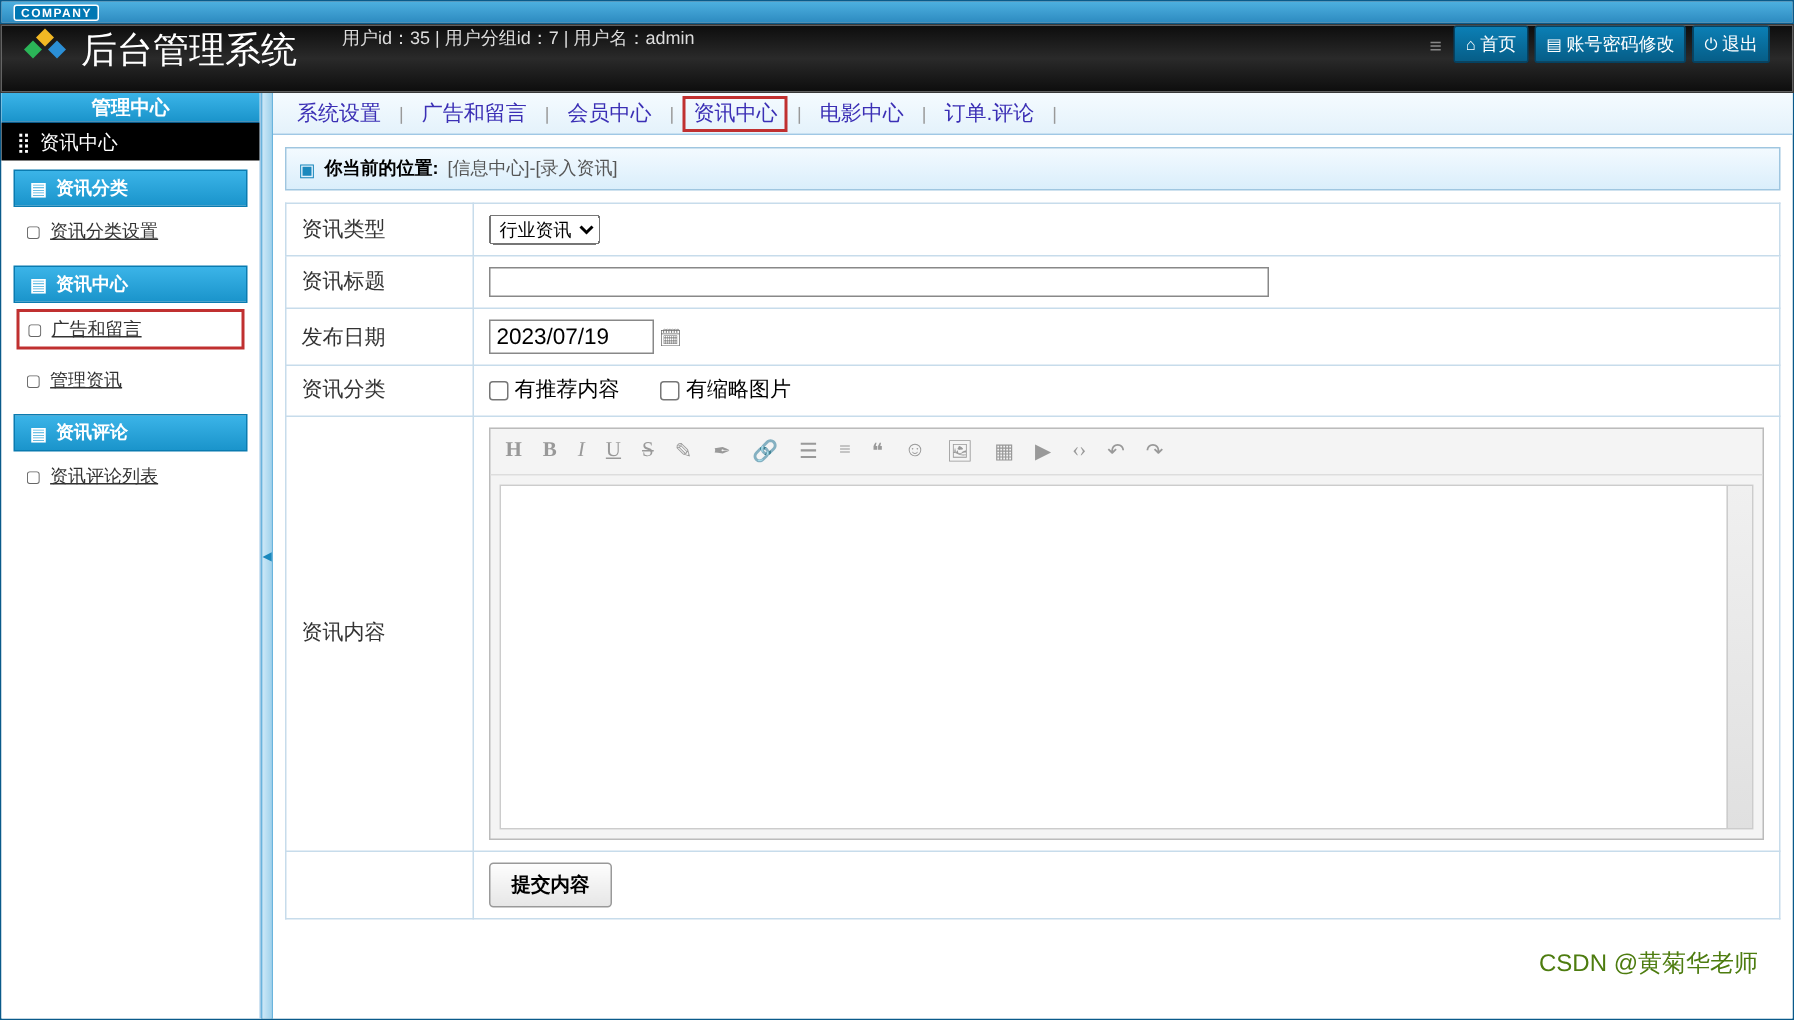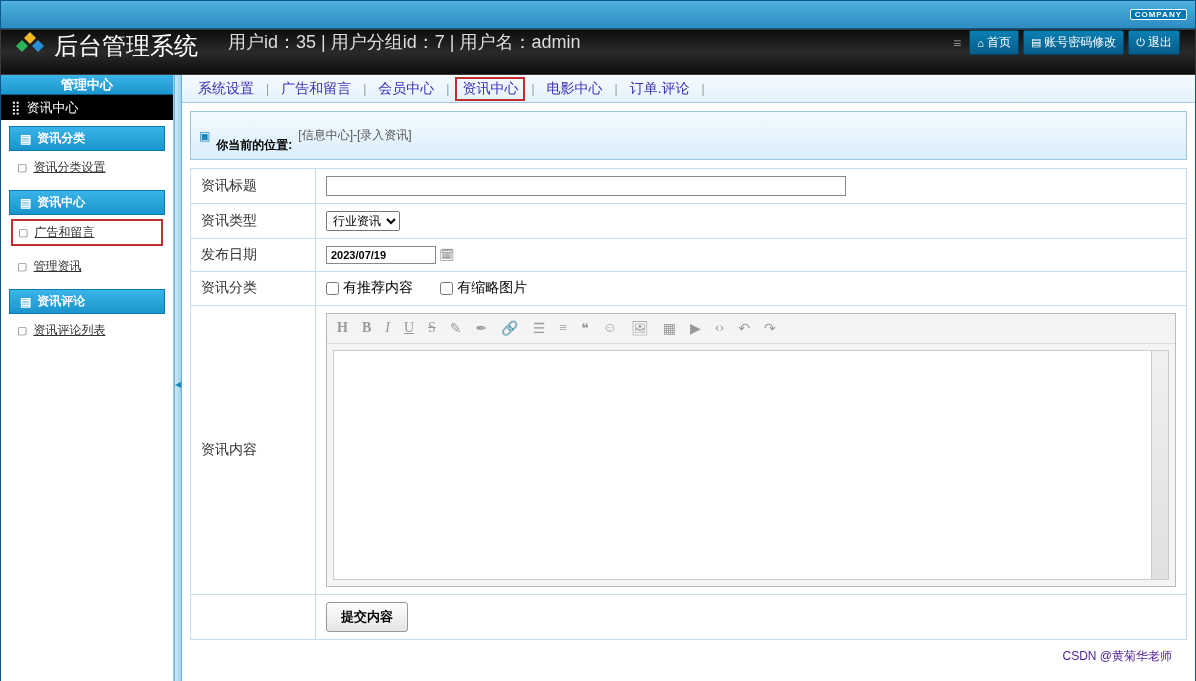--- a/index.html
+++ b/index.html
@@ -1,23 +1,23 @@
 <!DOCTYPE html>
 <html><head>
 <meta charset="utf-8">
 <style>
 * { margin: 0; padding: 0; box-sizing: border-box; }
 body { font-family: "Microsoft YaHei", Arial, sans-serif; font-size: 12px; background: #fff; width: 1196px; height: 681px; overflow: hidden; position: relative; }
-.topbar { height: 29px; background: linear-gradient(#4db0e0, #2d8bc0); border: 1px solid #0a5a8a; display: flex; align-items: center; padding: 0 8px; justify-content: flex-end; }
+.topbar { height: 16px; background: linear-gradient(#4db0e0, #2d8bc0); border: 1px solid #0a5a8a; display: flex; align-items: center; padding: 0 8px; }
 .company-tag { background: #0077b3; color: #fff; font-size: 8px; font-weight: bold; padding: 0 4px; border: 1px solid #fff; border-radius: 2px; letter-spacing: 1px; }
 .header { height: 46px; background: linear-gradient(#0d0d0d, #2a2a2a 50%, #0d0d0d); border: 1px solid #3a3a3a; display: flex; align-items: flex-start; padding: 0 15px; color: #fff; }
 .logo-icon { width: 28px; height: 28px; margin-right: 10px; position: relative; }
 .logo-icon svg { width: 28px; height: 28px; }
 .app-title { font-size: 24px; font-weight: normal; color: #fff; margin-right: 30px; }
-.user-info { font-size: 18px; color: #ddd; }
+.user-info { font-size: 12px; color: #ddd; }
 .header-right { margin-left: auto; display: flex; align-items: center; gap: 4px; }
 .hr-btn { background: linear-gradient(#0b7fb5, #065d87); border: 1px solid #044263; color: #fff; padding: 3px 7px; font-size: 12px; border-radius: 2px; cursor: pointer; display: inline-flex; align-items: center; gap: 3px; }
 .hr-icon { font-size: 11px; }
 .lines-icon { color: #888; font-size: 14px; margin-right: 4px; }
 .body-wrap { display: flex; height: calc(100% - 63px); border: 1px solid #0a5a8a; border-top: none; }
 .sidebar { width: 173px; background: #fff; border-right: 1px solid #a0c8e5; display: flex; flex-direction: column; }
 .sidebar-title { height: 20px; background: linear-gradient(#3bb4e8, #1a94cb); color: #fff; font-size: 13px; font-weight: bold; display: flex; align-items: center; justify-content: center; border-bottom: 1px solid #0a5a8a; }
 .sidebar-sub { height: 25px; background: #000; color: #fff; font-size: 13px; display: flex; align-items: center; padding: 0 10px; gap: 6px; }
 .sb-group-head { height: 25px; background: linear-gradient(#3bb4e8, #1a94cb); color: #fff; font-size: 12px; font-weight: bold; display: flex; align-items: center; padding: 0 10px; gap: 6px; border: 1px solid #0a7bb0; margin: 6px 8px 0 8px; }
 .sb-item { margin: 4px 10px; padding: 4px 6px; display: flex; align-items: center; gap: 6px; color: #333; }
@@ -27,36 +27,36 @@
 .splitter { width: 8px; background: linear-gradient(90deg, #cde8f7, #a0d2ec); border-left: 1px solid #6ab4dd; border-right: 1px solid #6ab4dd; position: relative; }
 .splitter::after { content: "◀"; font-size: 8px; color: #1a88bd; position: absolute; top: 50%; left: 0; transform: translateY(-50%); }
 .topnav-wrap { flex: 1; display: flex; flex-direction: column; background: #fff; }
 .topnav { height: 28px; background: linear-gradient(#f5fbff, #e4f2fb); border-bottom: 1px solid #a0c8e5; display: flex; align-items: center; padding: 0 10px; }
 .topnav a { color: #3b2fb5; text-decoration: none; font-size: 14px; padding: 2px 6px; cursor: pointer; }
 .topnav .sep { color: #999; margin: 0 6px; }
 .topnav a.active { border: 2px solid #c03030; padding: 1px 5px; }
 .content { flex: 1; padding: 8px; overflow: auto; }
 .breadcrumb-bar { border: 1px solid #9fc6e0; background: linear-gradient(#f3faff, #daeefb); padding: 5px 8px; display: flex; align-items: center; gap: 6px; margin-bottom: 8px; }
 .bc-ico { color: #1a88bd; font-size: 12px; }
-.bc-bold { font-weight: bold; margin-top: 20px; }
+.bc-bold { font-weight: bold; }
 .bc-rest { color: #555; }
 .form-tbl { width: 100%; border-collapse: collapse; }
 .form-tbl td { border: 1px solid #c7dceb; padding: 7px 10px; vertical-align: top; }
 .form-tbl td.label { width: 125px; font-size: 14px; color: #333; text-align: left; vertical-align: middle; }
 .sel { font-size: 12px; padding: 1px 2px; }
 .txt-input { width: 520px; padding: 2px 4px; font-size: 12px; border: 1px solid #888; }
-.date-input { width: 110px; padding: 2px 4px; font-size: 11px; border: 1px solid #888; font-weight: bold; }
+.date-input { width: 110px; padding: 2px 4px; font-size: 15px; border: 1px solid #888; }
 .chk-wrap { display: inline-flex; align-items: center; gap: 4px; margin-right: 24px; font-size: 14px; }
 .editor-box { border: 1px solid #bbb; background: #f4f4f4; }
 .editor-toolbar { display: flex; gap: 14px; padding: 6px 10px; color: #999; font-size: 14px; align-items: center; border-bottom: 1px solid #ddd; }
 .editor-toolbar span { cursor: pointer; font-family: Georgia, serif; }
 .editor-area { background: #fff; border: 1px solid #ccc; margin: 6px; height: 230px; position: relative; }
 .editor-area::after { content: ""; position: absolute; right: 0; top: 0; width: 16px; height: 100%; background: linear-gradient(#f0f0f0,#e0e0e0); border-left: 1px solid #ccc; }
 .submit-btn { padding: 5px 14px; font-size: 13px; border: 1px solid #999; background: linear-gradient(#fdfdfd,#e6e6e6); border-radius: 3px; cursor: pointer; font-weight: bold; }
-.watermark { position: absolute; bottom: 16px; right: 24px; color: #4c1d95; font-size: 12px; pointer-events: none; }
+.watermark { position: absolute; bottom: 28px; right: 24px; color: #4d7c0f; font-size: 16px; pointer-events: none; }
 </style>
 </head>
 <body>
 
 <div class="topbar">
   <span class="company-tag">COMPANY</span>
 </div>
 
 <div class="header">
   <span class="logo-icon">
@@ -146,26 +146,26 @@
     <div class="content">
       <div class="breadcrumb-bar">
         <span class="bc-ico">▣</span>
         <span class="bc-bold">你当前的位置:</span>
         <span class="bc-rest">[信息中心]-[录入资讯]</span>
       </div>
 
       <table class="form-tbl">
         <tbody>
             <tr>
+          <td class="label">资讯类型</td>
+          <td><select class="sel"><option>行业资讯</option></select></td>
+        </tr>
+        <tr>
           <td class="label">资讯标题</td>
           <td><input class="txt-input" type="text" value="" style=""></td>
-        </tr>
-        <tr>
-          <td class="label">资讯类型</td>
-          <td><select class="sel"><option>行业资讯</option></select></td>
         </tr>
         <tr>
           <td class="label">发布日期</td>
           <td><input class="date-input" type="text" value="2023/07/19" style=""> <span style="color:#666;cursor:pointer;">🗓</span></td>
         </tr>
         <tr>
           <td class="label">资讯分类</td>
           <td>
             <label class="chk-wrap">
                   <input type="checkbox" style="">

